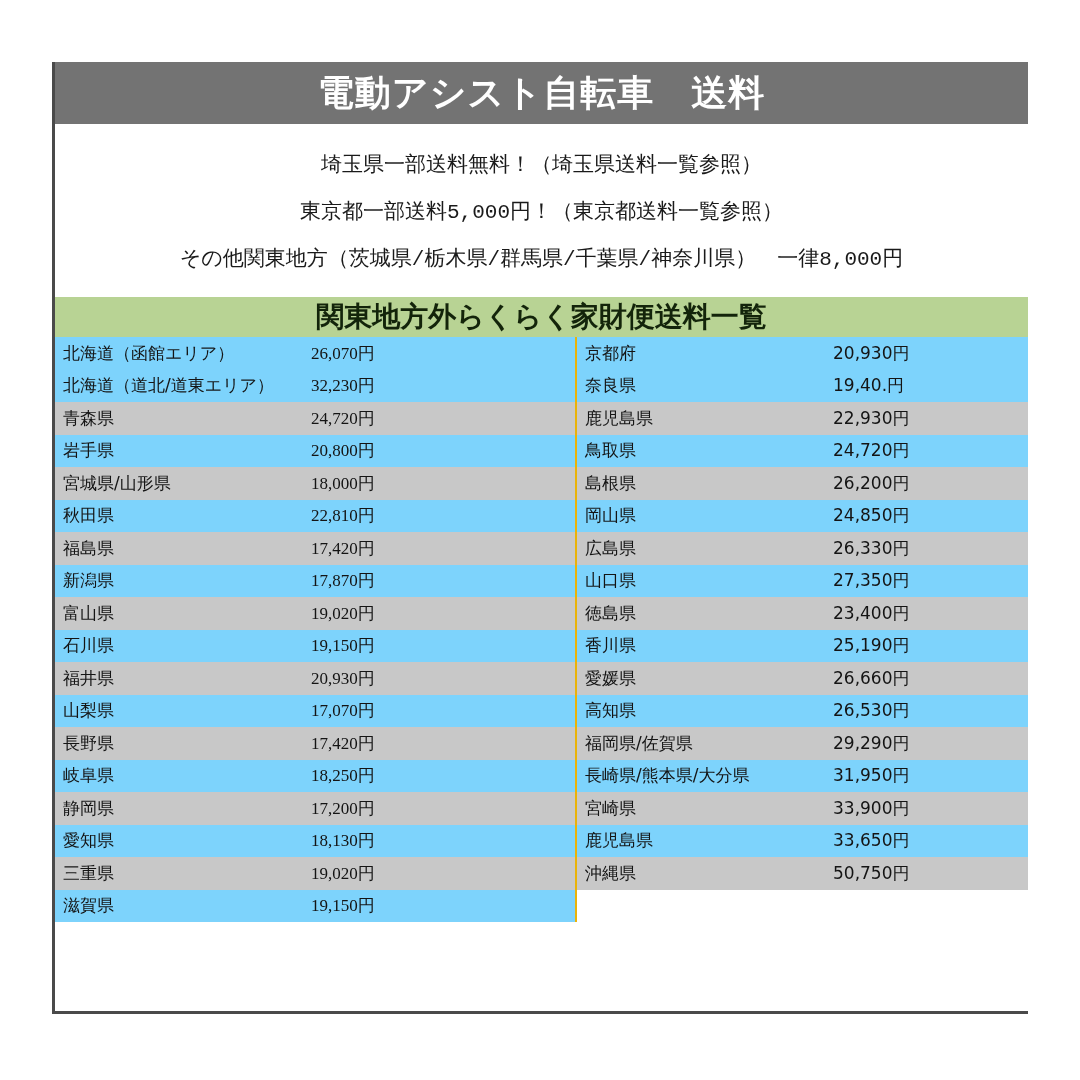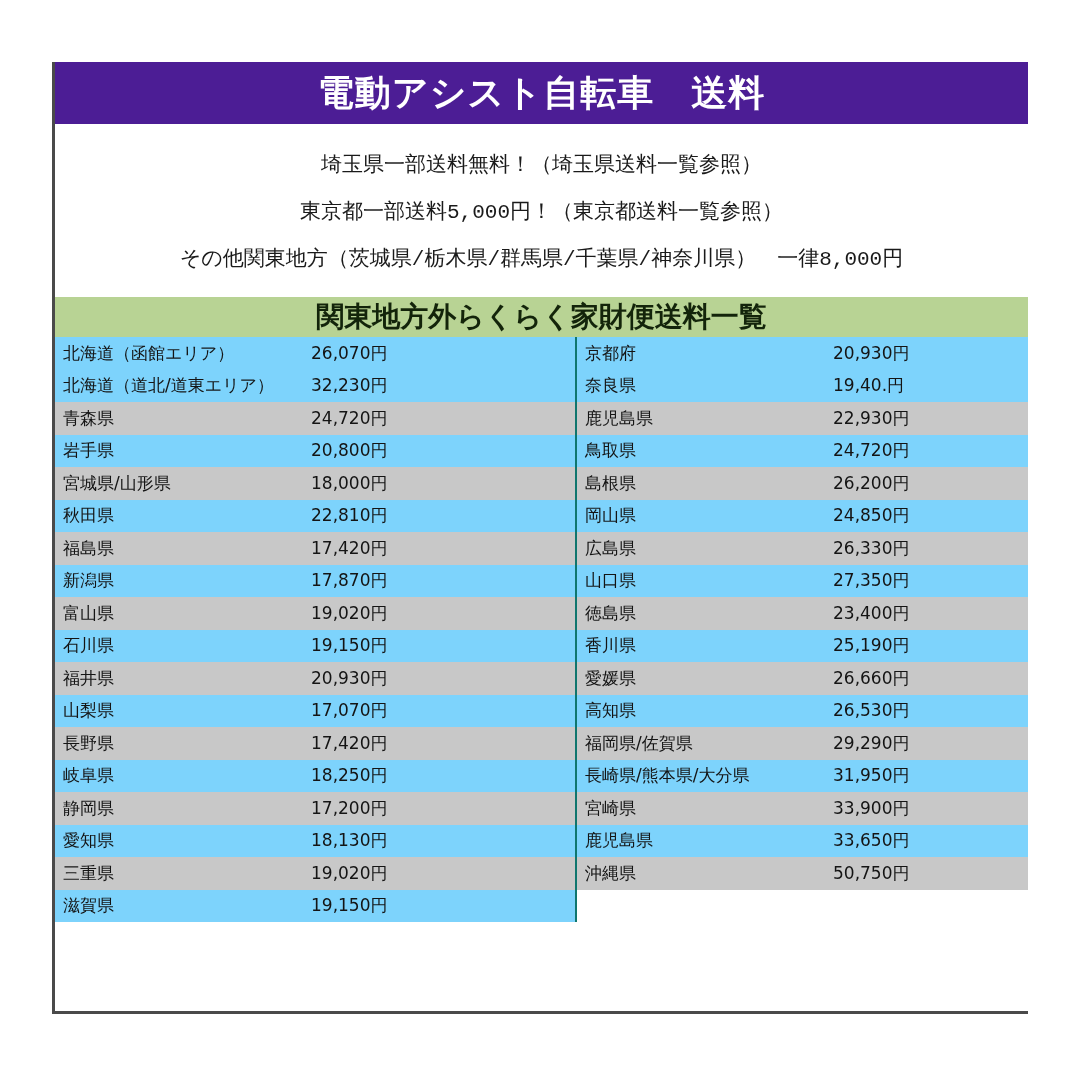--- a/index.html
+++ b/index.html
@@ -22,21 +22,21 @@
     left: 52px;
     top: 62px;
     width: 976px;
     height: 952px;
     background: #ffffff;
     border-left: 3px solid #4a4a4a;
     border-bottom: 3px solid #4a4a4a;
     box-sizing: border-box;
   }
   .title-bar {
-    background: #4c1d95;
+    background: #737373;
     color: #ffffff;
     height: 62px;
     display: flex;
     align-items: center;
     justify-content: center;
     font-size: 36px;
     font-weight: bold;
     letter-spacing: 1px;
     font-family: "DejaVu Sans", "Liberation Sans", sans-serif;
   }
@@ -71,25 +71,25 @@
   table.fee td {
     height: 32.5px;
     font-size: 17px;
     color: #141414;
     padding: 0 8px;
     vertical-align: middle;
     overflow: hidden;
     white-space: nowrap;
   }
   td.region { width: 232px; }
-  td.price { width: 256px; }
+  td.price { width: 256px; font-family: Liberation Serif, serif; }
   .row-odd td { background: #7dd3fc; }
   .row-even td { background: #c8c8c8; }
   td.mid-sep {
-    border-left: 2px solid #0f766e;
+    border-left: 2px solid #eab308;
   }
   td.price { text-align: left; padding-left: 58px; }
   td.price-r { text-align: left; padding-left: 54px; }
   .empty-cell { background: #ffffff !important; }
 </style>
 </head>
 <body>
 
 <div id="page">
   <div id="sheet">

